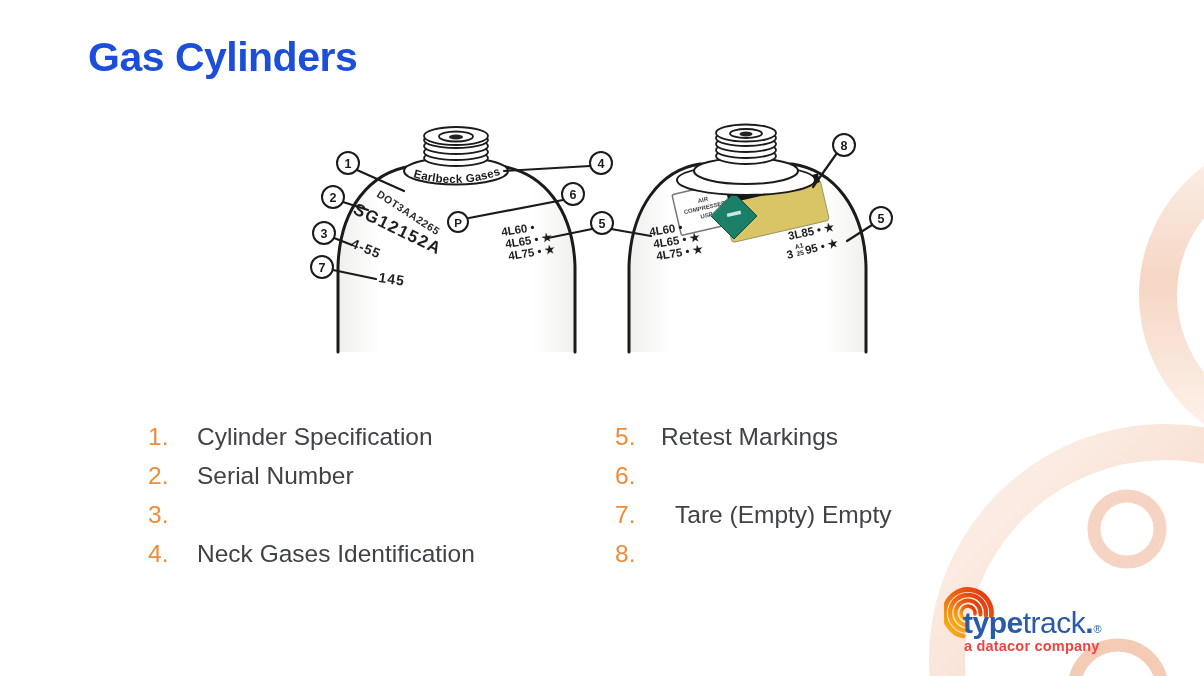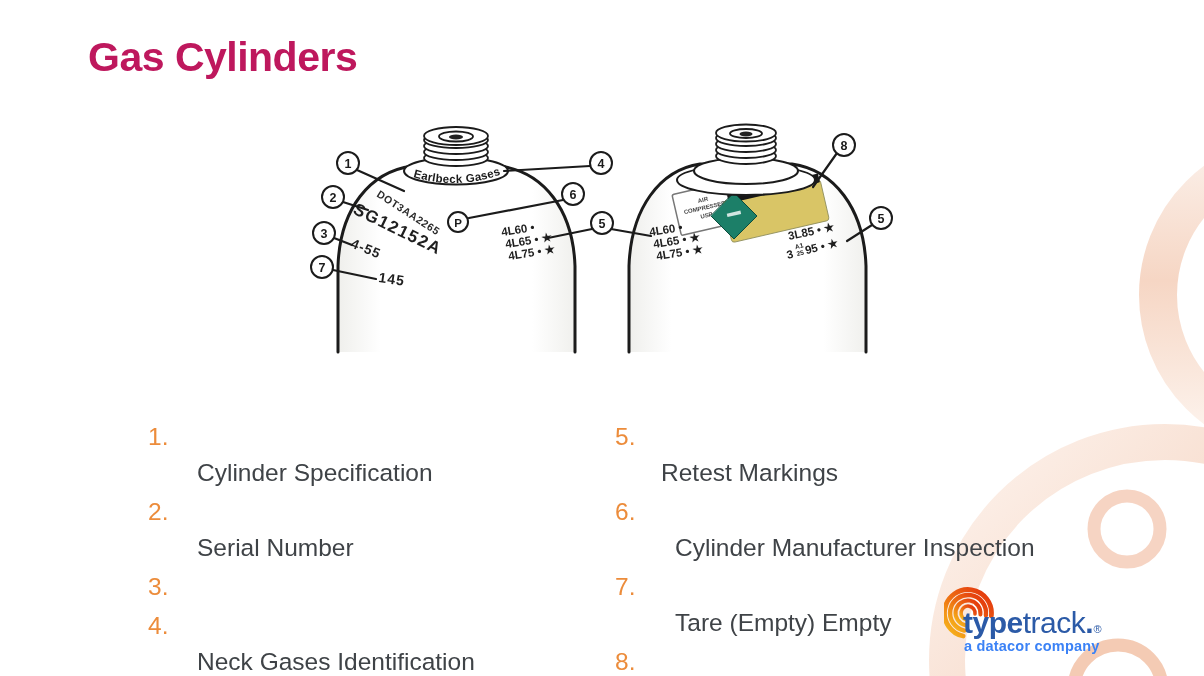--- a/index.html
+++ b/index.html
@@ -4,49 +4,49 @@
 <style>
   html,body{margin:0;padding:0;background:#ffffff;}
   *{box-sizing:border-box;}
   .stage{
     position:relative;width:1204px;height:676px;background:#ffffff;
     overflow:hidden;font-family:"Liberation Sans", sans-serif;
   }
   .decor-svg,.diagram-svg{position:absolute;left:0;top:0;pointer-events:none;}
   .slide-title{
     position:absolute;left:88px;top:34px;
-    font-size:41px;font-weight:700;color:#be185d;letter-spacing:-0.5px;
+    font-size:41px;font-weight:700;color:#1d4ed8;letter-spacing:-0.5px;
   }
   .legend{position:absolute;top:423px;display:flex;flex-direction:column;}
   .legend.left{left:148px;width:420px;}
   .legend.right{left:615px;width:470px;}
   .legend-row{display:flex;align-items:flex-start;margin-bottom:10.5px;}
   .legend-num{
     flex:0 0 auto;color:#EC8C3B;font-size:24.5px;line-height:28.5px;
   }
   .legend.left .legend-num{width:49px;}
   .legend.right .legend-num{width:60px;}
   .legend.right .legend-row.tight .legend-num{width:46px;}
   .legend-text{
-    color:#3F4347;font-size:24.5px;line-height:28.5px;margin-top:36px;
+    color:#3F4347;font-size:24.5px;line-height:28.5px;
   }
   .legend.right .legend-text{max-width:410px;}
   
   .logo{position:absolute;left:944px;top:585px;width:260px;height:80px;}
   .logo-arcs{position:absolute;left:0;top:0;}
   .logo-word{
     position:absolute;left:19px;top:23px;white-space:nowrap;
     color:#2B5AA7;font-size:30px;line-height:30px;
   }
   .logo-word .b{font-weight:700;letter-spacing:-0.5px;}
   .logo-word .l{font-weight:400;letter-spacing:-0.5px;}
   .logo-word .dot{font-weight:700;}
   .logo-word .reg{font-size:11px;font-weight:400;vertical-align:baseline;}
   .logo-tag{
-    position:absolute;left:20px;top:53px;color:#3b82f6;
+    position:absolute;left:20px;top:53px;color:#ef4444;
     font-size:14.5px;font-weight:700;letter-spacing:0.2px;
   }
 </style>
 </head>
 <body>
 
 <div class="stage">
 
   <svg class="decor-svg" width="1204" height="676" viewBox="0 0 1204 676">
     <defs>
@@ -228,21 +228,20 @@
     </div>
   </div>
 
   <div class="legend right">
     <div class="legend-row tight">
       <span class="legend-num">5.</span>
       <span class="legend-text">Retest Markings</span>
     </div>
     <div class="legend-row">
       <span class="legend-num">6.</span>
-      <span class="legend-text">Cylinder Manufacturer Inspection</span>
     </div>
     <div class="legend-row">
       <span class="legend-num">7.</span>
       <span class="legend-text">Tare (Empty) Empty</span>
     </div>
     <div class="legend-row">
       <span class="legend-num">8.</span>
     </div>
   </div>
 

